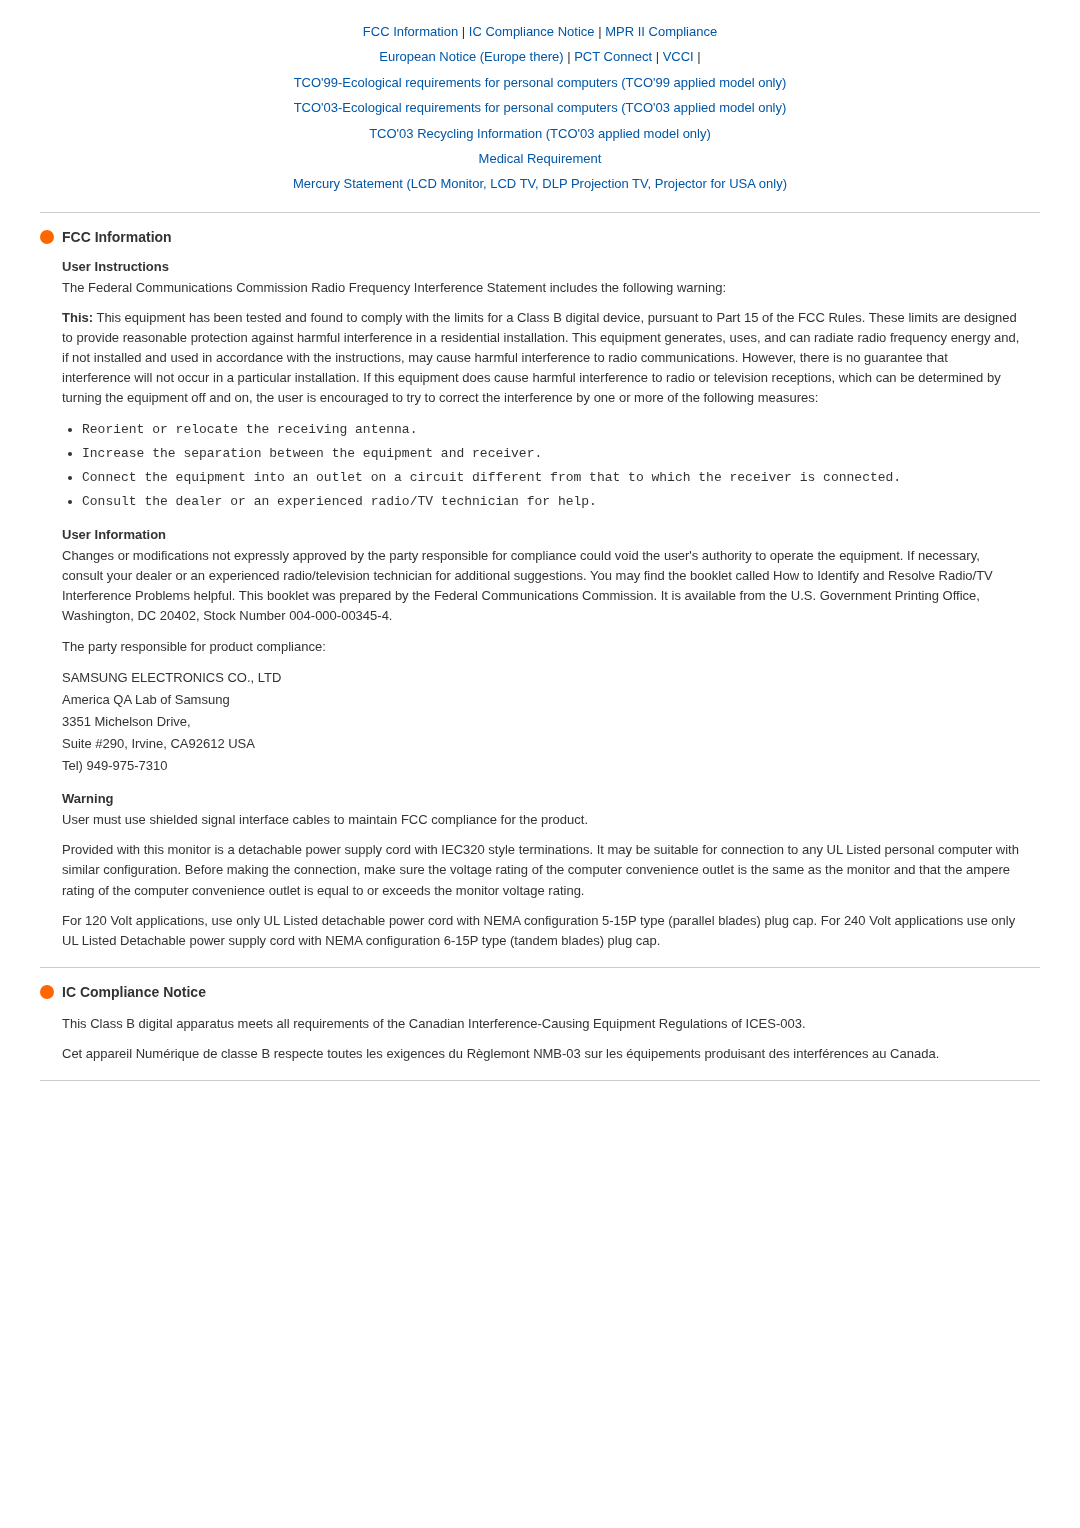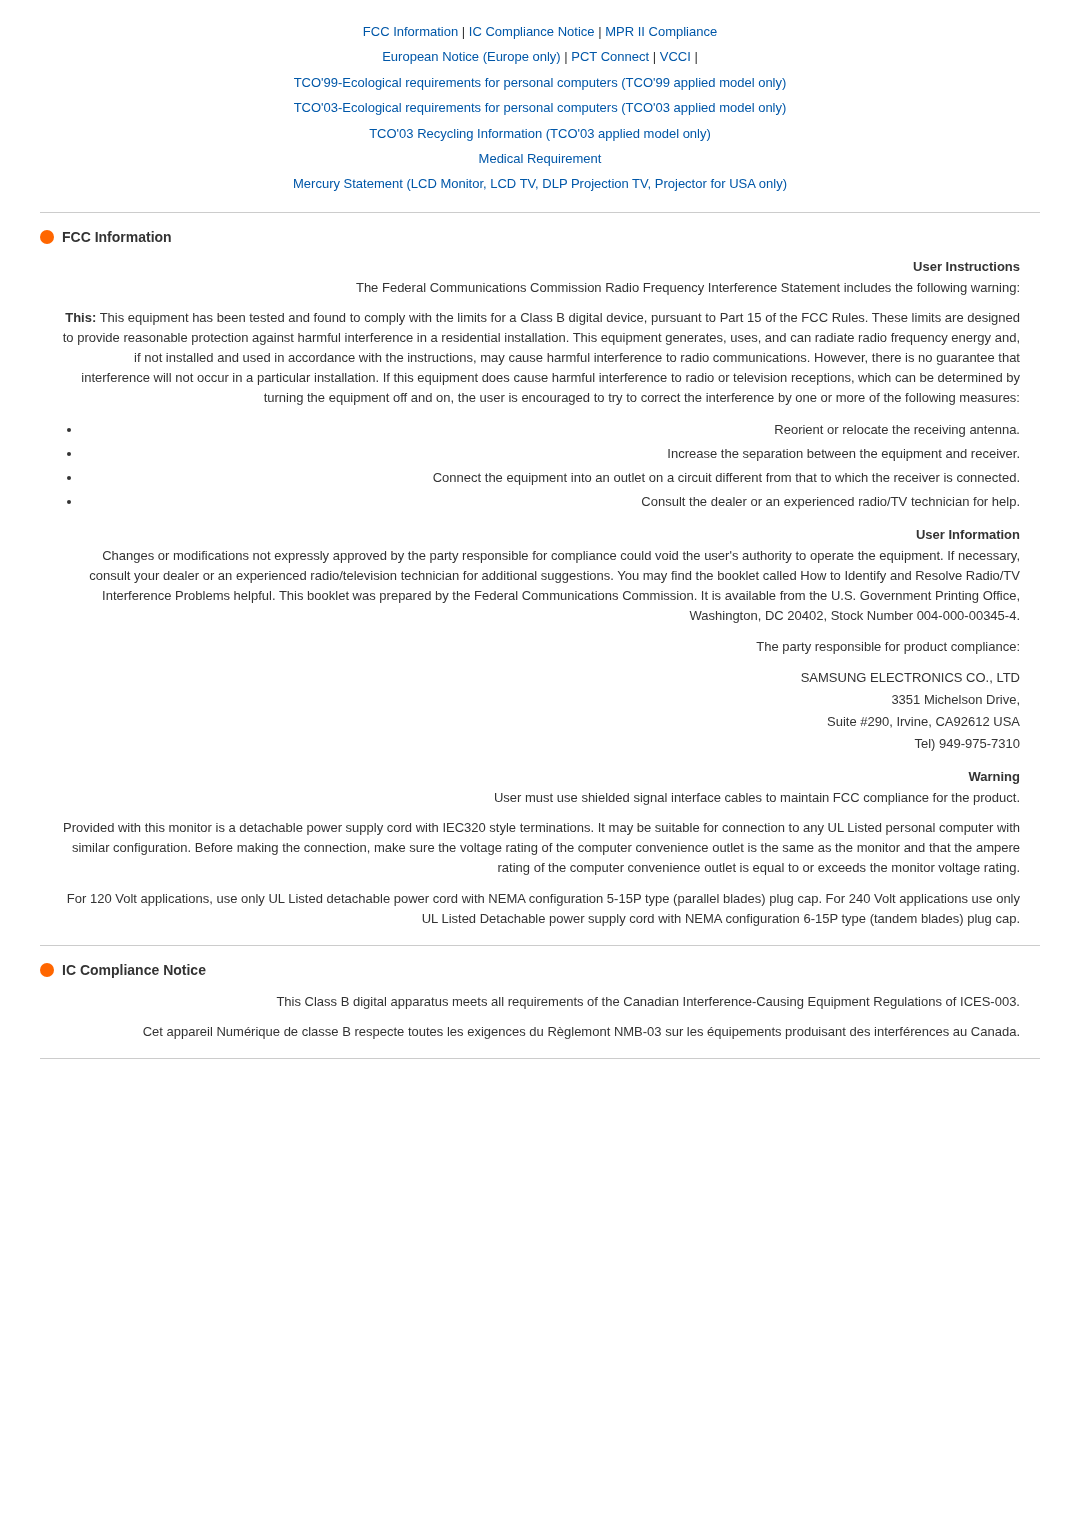--- a/index.html
+++ b/index.html
@@ -47,39 +47,39 @@
       flex-shrink: 0;
     }
     .section-title {
       font-size: 14px;
       font-weight: bold;
       color: #333;
     }
     .content-area {
       padding-left: 22px;
       padding-right: 20px;
-      text-align: right;
     }
     .subsection-title {
       font-weight: bold;
       margin-bottom: 4px;
       margin-top: 14px;
     }
     .paragraph {
       margin-bottom: 10px;
       line-height: 1.55;
     }
     .paragraph.bold-start strong {
       font-weight: bold;
     }
     ul.bullet-list {
       list-style: disc;
       margin-left: 20px;
       margin-bottom: 0;
       line-height: 1.7;
+      font-family: Liberation Mono, monospace;
     }
     ul.bullet-list li {
       margin-bottom: 2px;
     }
     .address-block {
       line-height: 1.7;
       margin-bottom: 4px;
     }
   </style>
 </head>
@@ -87,21 +87,21 @@
 
 <div class="nav-links">
   <div class="nav-line">
     <a href="#fcc">FCC Information</a>
     <span> | </span>
     <a href="#ic">IC Compliance Notice</a>
     <span> | </span>
     <a href="#mpr">MPR II Compliance</a>
   </div>
   <div class="nav-line">
-    <a href="#eu">European Notice (Europe only)</a>
+    <a href="#eu">European Notice (Europe there)</a>
     <span> | </span>
     <a href="#pct">PCT Connect</a>
     <span> | </span>
     <a href="#vcci">VCCI</a>
     <span> |</span>
   </div>
   <div class="nav-line">
     <a href="#tco99">TCO'99-Ecological requirements for personal computers (TCO'99 applied model only)</a>
   </div>
   <div class="nav-line">
@@ -141,20 +141,21 @@
       <li>Connect the equipment into an outlet on a circuit different from that to which the receiver is connected.</li>
       <li>Consult the dealer or an experienced radio/TV technician for help.</li>
     </ul>
 
     <div class="subsection-title">User Information</div>
     <p class="paragraph">Changes or modifications not expressly approved by the party responsible for compliance could void the user's authority to operate the equipment. If necessary, consult your dealer or an experienced radio/television technician for additional suggestions. You may find the booklet called How to Identify and Resolve Radio/TV Interference Problems helpful. This booklet was prepared by the Federal Communications Commission. It is available from the U.S. Government Printing Office, Washington, DC 20402, Stock Number 004-000-00345-4.</p>
 
     <p class="paragraph">The party responsible for product compliance:</p>
     <div class="address-block">
       <div>SAMSUNG ELECTRONICS CO., LTD</div>
+      <div>America QA Lab of Samsung</div>
       <div>3351 Michelson Drive,</div>
       <div>Suite #290, Irvine, CA92612 USA</div>
       <div>Tel) 949-975-7310</div>
     </div>
 
     <div class="subsection-title">Warning</div>
     <p class="paragraph">User must use shielded signal interface cables to maintain FCC compliance for the product.</p>
     <p class="paragraph">Provided with this monitor is a detachable power supply cord with IEC320 style terminations. It may be suitable for connection to any UL Listed personal computer with similar configuration. Before making the connection, make sure the voltage rating of the computer convenience outlet is the same as the monitor and that the ampere rating of the computer convenience outlet is equal to or exceeds the monitor voltage rating.</p>
     <p class="paragraph">For 120 Volt applications, use only UL Listed detachable power cord with NEMA configuration 5-15P type (parallel blades) plug cap. For 240 Volt applications use only UL Listed Detachable power supply cord with NEMA configuration 6-15P type (tandem blades) plug cap.</p>
 

